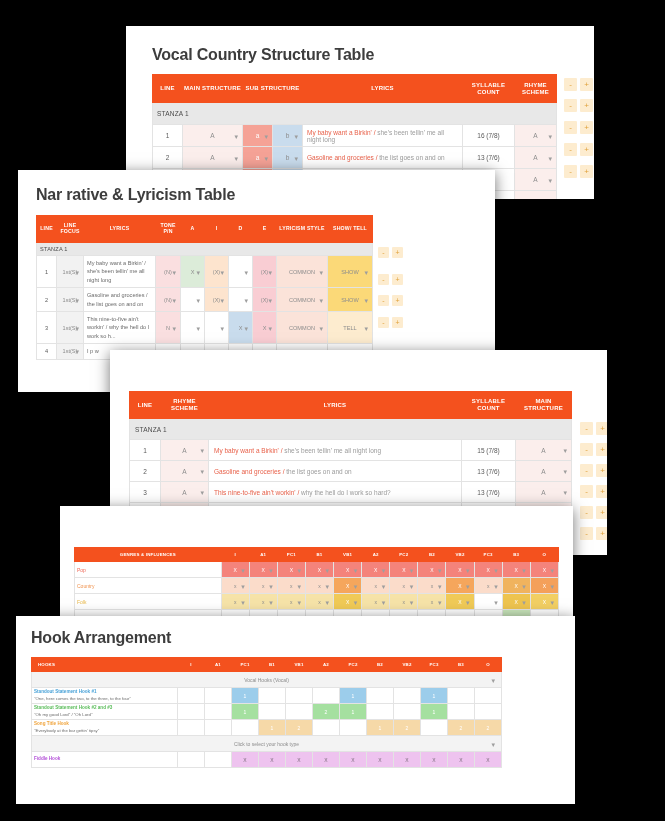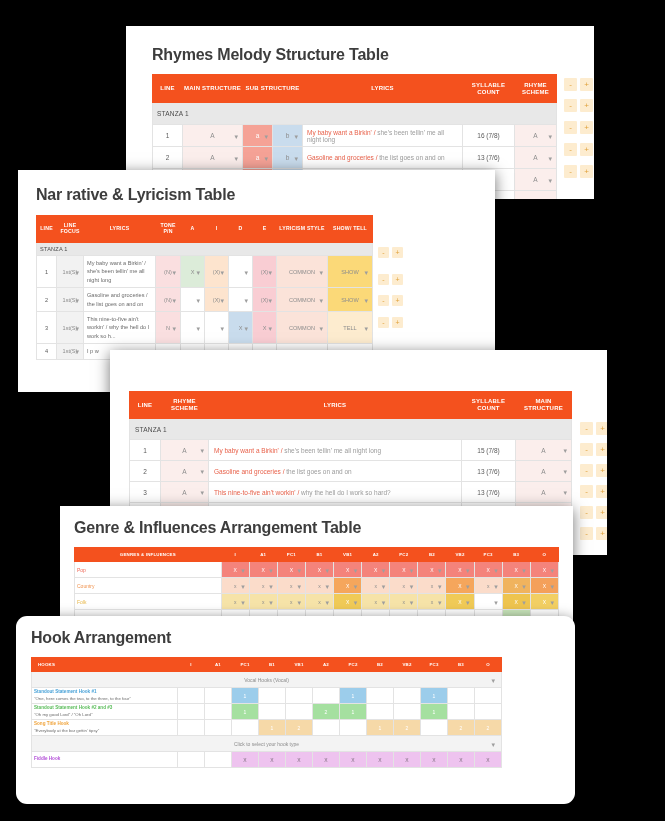--- a/index.html
+++ b/index.html
@@ -96,21 +96,21 @@
 
   
   #card-genre { left: 60px; top: 506px; width: 513px; height: 128px; }
   #card-genre .card-title { position: absolute; left: 14px; top: 13px; font-size: 16px; }
   #card-genre .tbl-wrap { position: absolute; left: 14px; top: 41px; width: 485px; }
   #card-genre table.grid th { font-size: 4.4px; height: 14px; padding: 0; }
   #card-genre table.grid td { font-size: 5px; height: 16px; padding: 0 2px; }
   #card-genre .gname { text-align: left; padding-left: 6px; }
 
   
-  #card-hook { left: 16px; top: 616px; width: 559px; height: 188px; border-radius: 11px; }
+  #card-hook { left: 16px; top: 616px; width: 559px; height: 188px; }
   #card-hook .card-title { position: absolute; left: 15px; top: 13px; font-size: 16px; }
   #card-hook .tbl-wrap { position: absolute; left: 15px; top: 41px; width: 470px; }
   #card-hook table.grid th { font-size: 4.4px; height: 14px; padding: 0; }
   #card-hook table.grid td { font-size: 5px; height: 16px; padding: 0 2px; }
   #card-hook .hookname { text-align: left; padding: 2px 4px; line-height: 1.45; }
   #card-hook .hookname .ht { font-weight: 700; font-size: 4.6px; display: block; }
   #card-hook .hookname .hq { color: #6b6b6b; font-size: 4.3px; display: block; }
   #card-hook .sect td {
     background: #f3f3f3; color: #8d8d8d; text-align: center;
     font-size: 4.6px; height: 13px; position: relative;
@@ -118,21 +118,21 @@
   #card-hook .sect .caret { right: 6px; }
 
   .mark { text-align: center; color: #6f6f6f; }
 </style>
 </head>
 <body>
 
 <div id="stage">
 
   <div class="card" id="card-vocal">
-    <div class="card-title">Rhymes Melody Structure Table</div>
+    <div class="card-title">Vocal Country Structure Table</div>
     <div class="tbl-wrap">
       <table class="grid">
         <colgroup>
             <col style="width:30px">
             <col style="width:60px">
             <col style="width:30px">
             <col style="width:30px">
             <col style="width:160px">
             <col style="width:52px">
             <col style="width:42px">
@@ -389,21 +389,20 @@
       <div class="pmbtn">-</div>
       <div class="pmbtn">+</div>
     </div>
     <div class="pm" style="top:177px">
       <div class="pmbtn">-</div>
       <div class="pmbtn">+</div>
     </div>
   </div>
 
   <div class="card" id="card-genre">
-    <div class="card-title">Genre &amp; Influences Arrangement Table</div>
     <div class="tbl-wrap">
       <table class="grid">
         <colgroup>
             <col style="width:146px">
             <col span="12" style="width:28px">
           </colgroup>
         <thead class="hdr">
           <tr>
             <th>GENRES &amp; INFLUENCES</th>
             <th>I</th>

